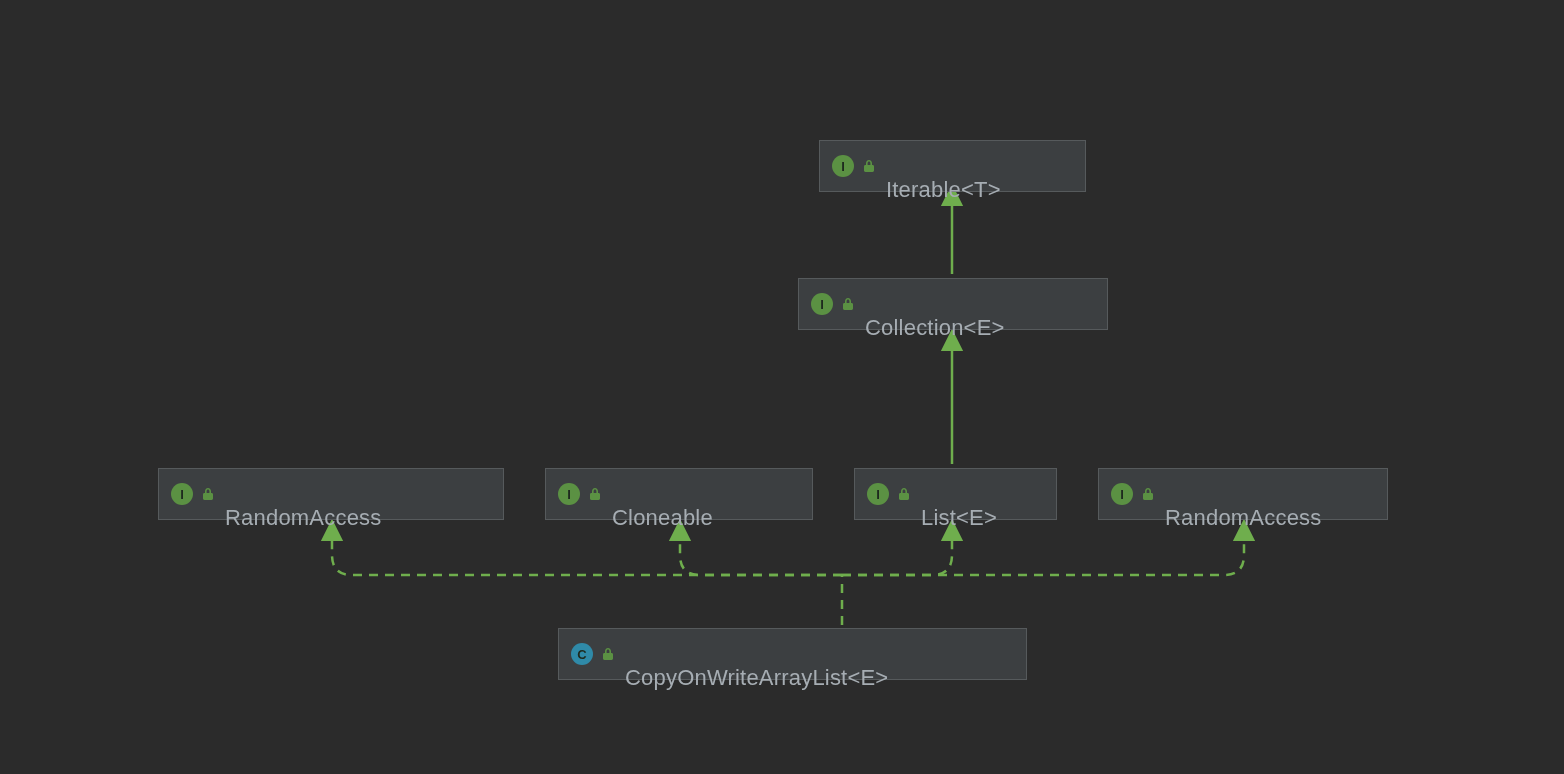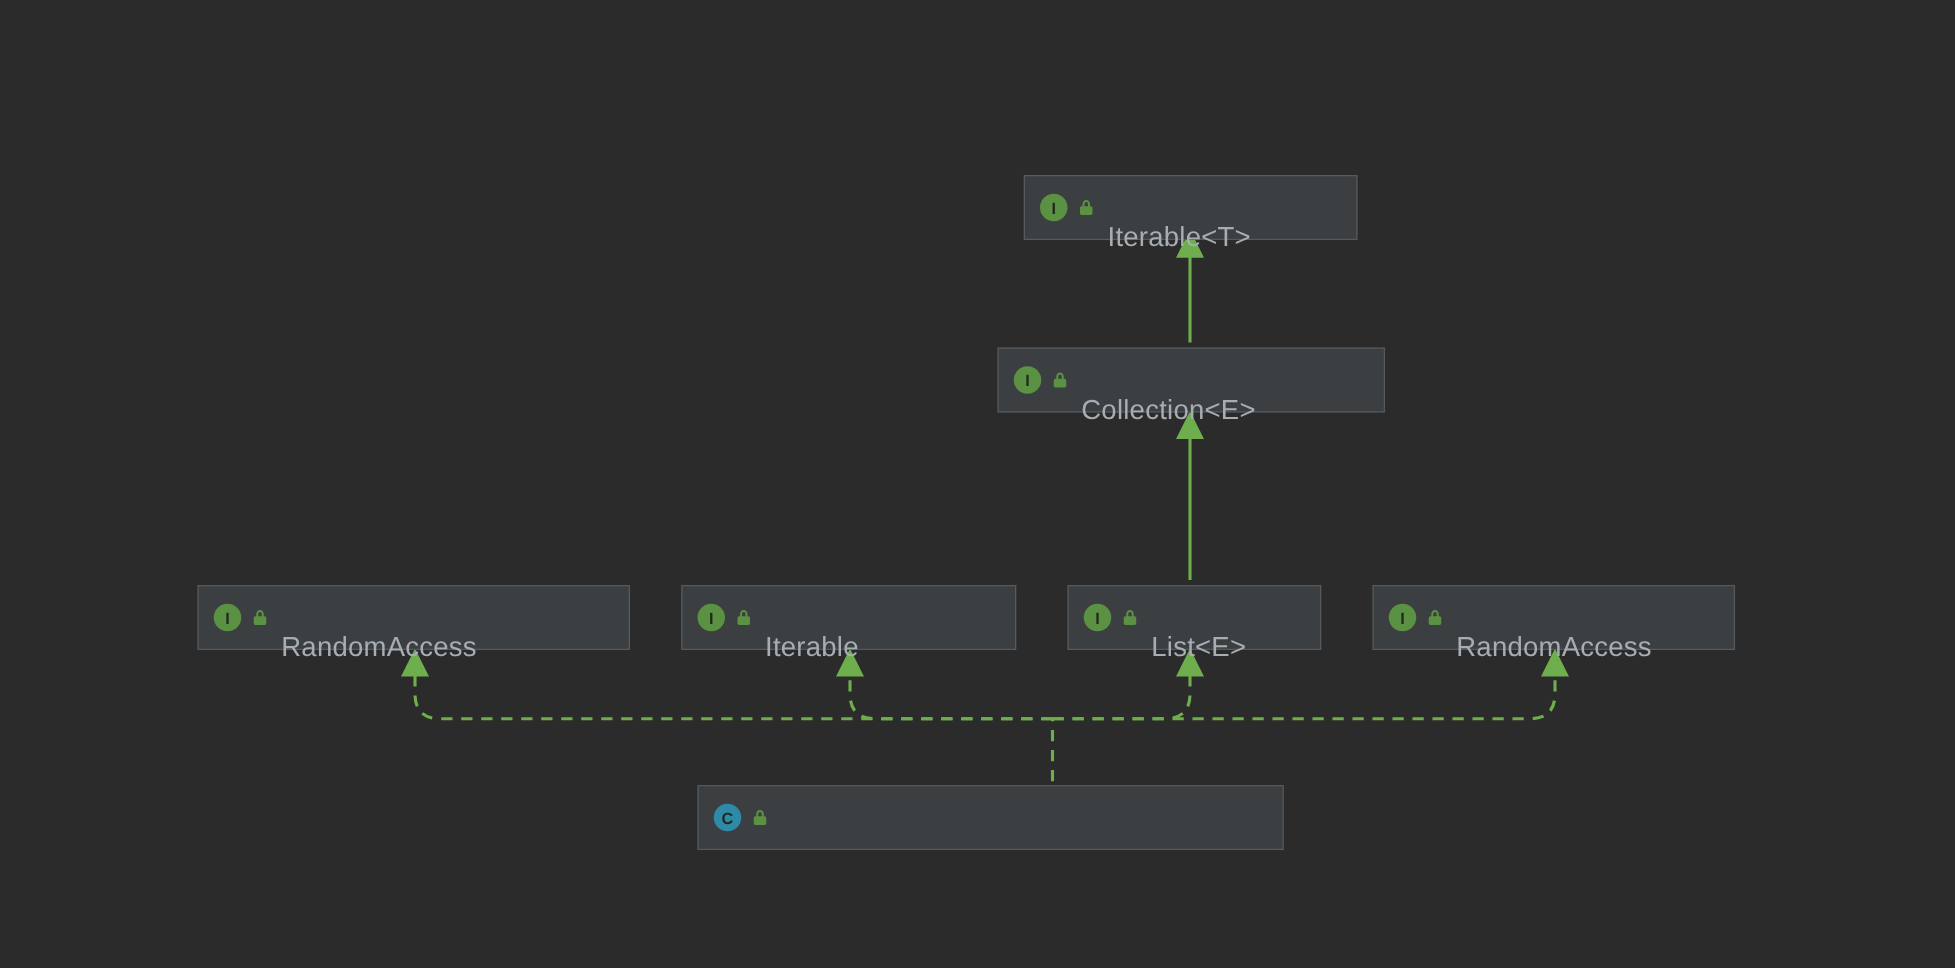--- a/index.html
+++ b/index.html
@@ -100,21 +100,21 @@
     <span class="label">RandomAccess</span>
   </div>
 
   <div class="node" style="left:545px;top:468px;width:268px;height:52px">
     <span class="badge interface">I</span>
     <span class="lock">
       <svg width="14" height="14" viewBox="0 0 14 14">
           <path fill="#5b9143" d="M4 6V4.2C4 2.4 5.3 1 7 1s3 1.4 3 3.2V6h.6c.8 0 1.4.6 1.4 1.4v4.2c0 .8-.6 1.4-1.4 1.4H3.4C2.6 13 2 12.4 2 11.6V7.4C2 6.6 2.6 6 3.4 6H4zm1.6 0h2.8V4.2c0-.9-.6-1.6-1.4-1.6s-1.4.7-1.4 1.6V6z"></path>
         </svg>
     </span>
-    <span class="label">Iterable</span>
+    <span class="label">Cloneable</span>
   </div>
 
   <div class="node" style="left:854px;top:468px;width:203px;height:52px">
     <span class="badge interface">I</span>
     <span class="lock">
       <svg width="14" height="14" viewBox="0 0 14 14">
           <path fill="#5b9143" d="M4 6V4.2C4 2.4 5.3 1 7 1s3 1.4 3 3.2V6h.6c.8 0 1.4.6 1.4 1.4v4.2c0 .8-.6 1.4-1.4 1.4H3.4C2.6 13 2 12.4 2 11.6V7.4C2 6.6 2.6 6 3.4 6H4zm1.6 0h2.8V4.2c0-.9-.6-1.6-1.4-1.6s-1.4.7-1.4 1.6V6z"></path>
         </svg>
     </span>
     <span class="label">List&lt;E&gt;</span>
@@ -130,15 +130,16 @@
     <span class="label">RandomAccess</span>
   </div>
 
   <div class="node" style="left:558px;top:628px;width:469px;height:52px">
     <span class="badge class">C</span>
     <span class="lock">
       <svg width="14" height="14" viewBox="0 0 14 14">
           <path fill="#5b9143" d="M4 6V4.2C4 2.4 5.3 1 7 1s3 1.4 3 3.2V6h.6c.8 0 1.4.6 1.4 1.4v4.2c0 .8-.6 1.4-1.4 1.4H3.4C2.6 13 2 12.4 2 11.6V7.4C2 6.6 2.6 6 3.4 6H4zm1.6 0h2.8V4.2c0-.9-.6-1.6-1.4-1.6s-1.4.7-1.4 1.6V6z"></path>
         </svg>
     </span>
+    <span class="label">CopyOnWriteArrayList&lt;E&gt;</span>
   </div>
 
 </div>
 
 </body></html>

